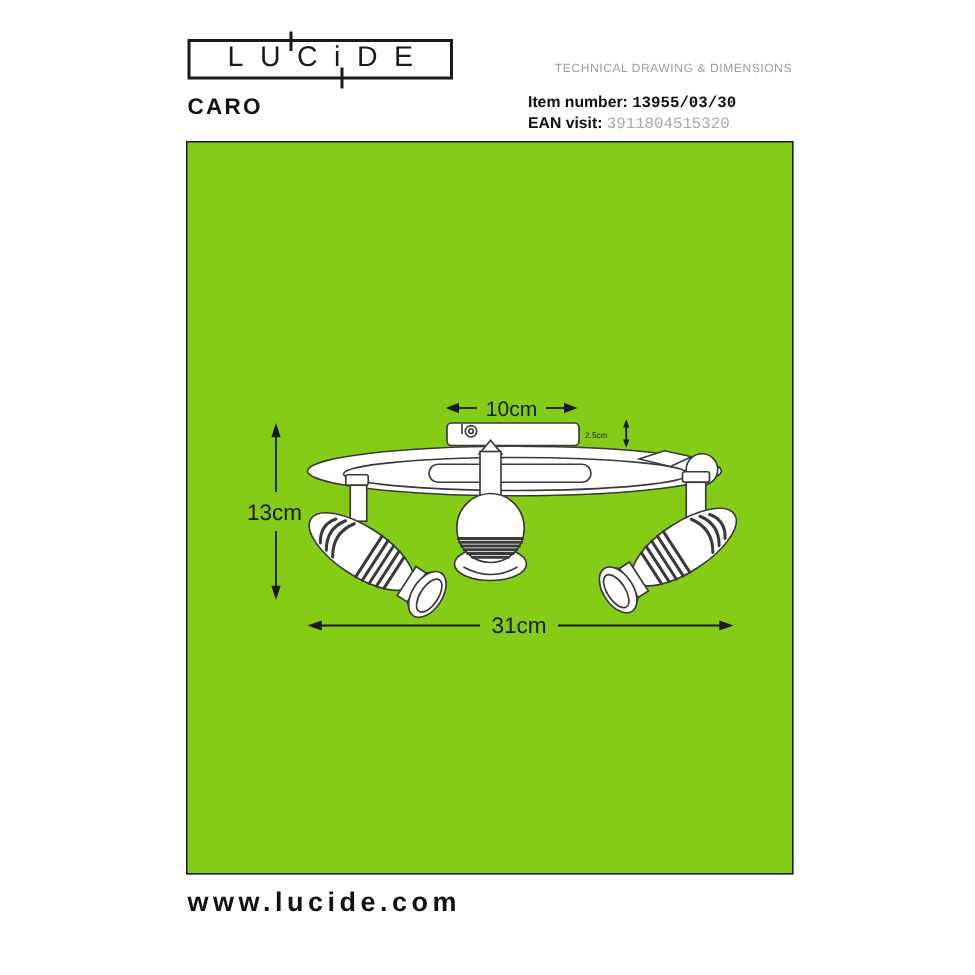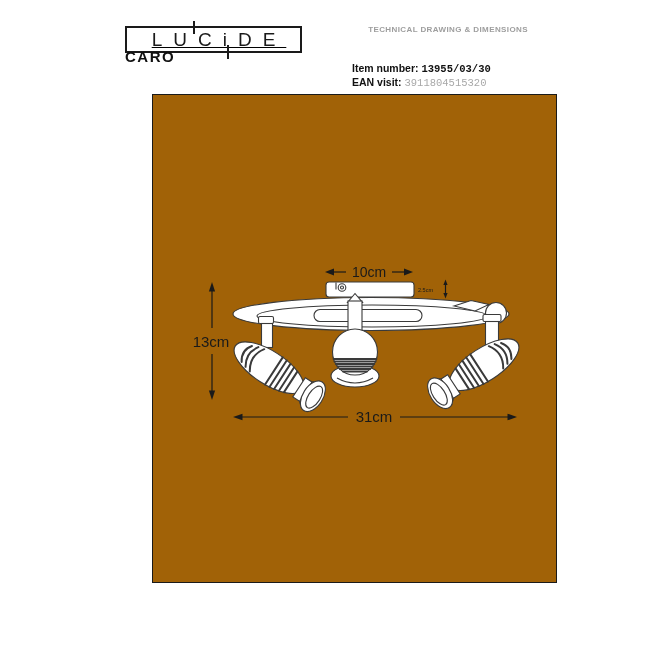--- a/index.html
+++ b/index.html
@@ -4,48 +4,48 @@
 <style>
   html,body { margin:0; padding:0; background:#fff; }
   .page {
     position:relative; width:650px; height:650px; background:#ffffff;
     font-family:"Liberation Sans", sans-serif; overflow:hidden;
   }
   
   .logo-box {
     position:absolute; left:125px; top:26px; width:177px; height:27px;
     border:2px solid #1a1a1a; box-sizing:border-box;
-    display:flex; align-items:center; justify-content:center;text-decoration:underline;
+    display:flex; align-items:flex-start; justify-content:center;
   }
   .logo-text {
     font-size:19px; font-weight:400; color:#1a1a1a;
     letter-spacing:11px; margin-right:-11px; white-space:nowrap;
   }
   .notch { position:absolute; width:2px; background:#1a1a1a; }
   .notch-top { left:66px; top:-7px; height:13px; }
   .notch-bottom { left:100px; bottom:-8px; height:14px; }
   .tagline {
-    position:absolute; top:25px; right:122px;
-    font-size:8px; letter-spacing:0.4px; color:#9e9e9e; font-weight:700;text-align:center;
+    position:absolute; top:41px; right:122px;
+    font-size:8px; letter-spacing:0.4px; color:#9e9e9e; font-weight:400;text-align:center;
   }
   .product-name {
-    position:absolute; left:125px; top:48px;
+    position:absolute; left:125px; top:63px;
     font-size:15px; font-weight:bold; letter-spacing:1.5px; color:#111;
   }
   .item-block {
     position:absolute; left:320px; top:62px;
     font-size:10.5px; line-height:12.5px; color:#111; white-space:nowrap;
   }
   .lbl { font-weight:bold;padding-left:32px; }
   .val { font-weight:bold;font-family:Liberation Mono, monospace; }
   .val.muted { font-weight:400; color:#a8a8a8; }
   
   .drawing-box {
     position:absolute; left:124px; top:94px; width:405px; height:489px;
-    border:1.5px solid #1a1a1a; box-sizing:border-box; background:#a16207;margin-left:28px;
+    border:1.5px solid #1a1a1a; box-sizing:border-box; background:#84cc16;
   }
   .drawing-box svg { position:absolute; left:0; top:0; width:100%; height:100%; }
   .w  { fill:#ffffff; stroke:#3a3a3a; stroke-width:1.1; }
   .s  { fill:none; stroke:#3a3a3a; stroke-width:1.1; }
   .s2 { fill:none; stroke:#3a3a3a; stroke-width:2; stroke-linecap:round; }
   .dim { stroke:#1a1a1a; stroke-width:1.2; fill:none; }
   .dimfill { fill:#1a1a1a; stroke:none; }
   .dimtext { fill:#1a1a1a; font-family:"Liberation Sans", sans-serif; }
   
   .footer { position:absolute; left:125px; top:590px; color:#111; }
@@ -160,15 +160,16 @@
         <polygon points="79,322 88.5,318.7 88.5,325.3" class="dimfill"></polygon>
         <line x1="87" y1="322" x2="194" y2="322" class="dim"></line>
         <text x="220" y="327" text-anchor="middle" font-size="15" class="dimtext">31cm</text>
         <line x1="246" y1="322" x2="355" y2="322" class="dim"></line>
         <polygon points="363,322 353.5,318.7 353.5,325.3" class="dimfill"></polygon>
       </g>
     </svg>
   </div>
 
   <div class="footer">
+    <div class="footer-site">www.lucide.com</div>
   </div>
 
 </div>
 
 </body></html>

